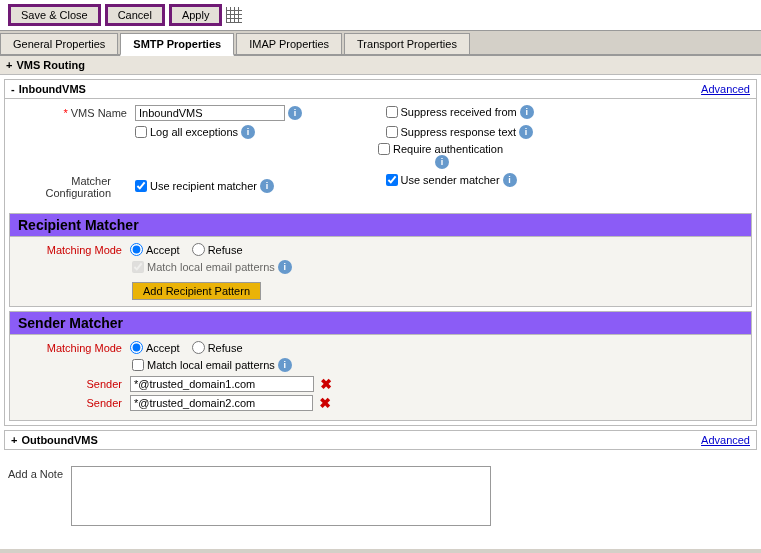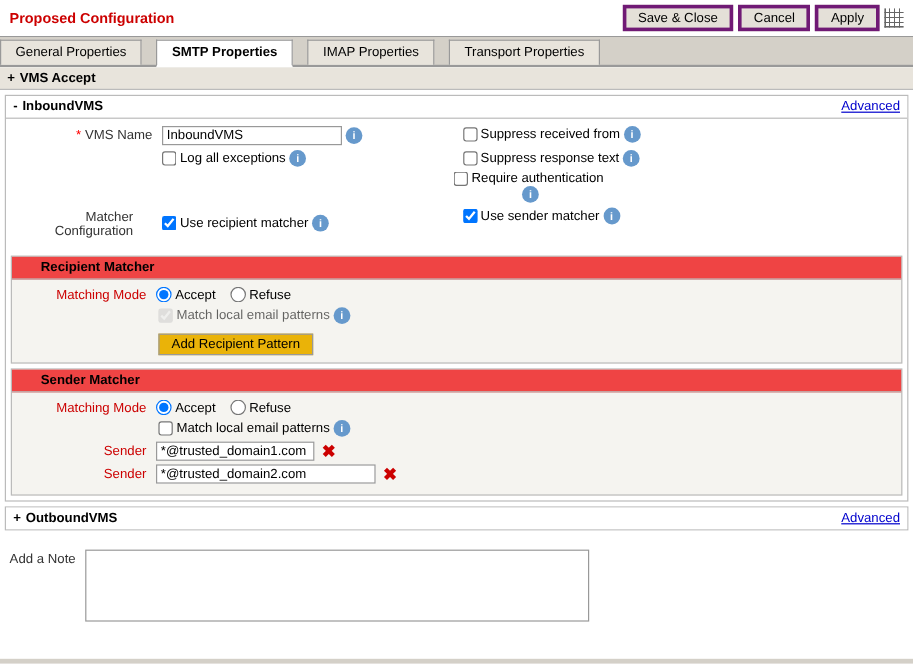--- a/index.html
+++ b/index.html
@@ -48,21 +48,21 @@
       border-bottom: 2px solid #999;
       padding-top: 2px;
     }
     .tab {
       padding: 4px 12px;
       border: 1px solid #999;
       border-bottom: none;
       background: #e8e4dc;
       cursor: pointer;
       font-size: 11px;
-      margin-right: 12px;
+      margin-right: 2px;
     }
     .tab.active {
       background: #fff;
       border-bottom: 2px solid #fff;
       font-weight: bold;
       margin-bottom: -2px;
     }
 
     .main-content {
       background: #fff;
@@ -164,24 +164,24 @@
       color: #333;
       padding-top: 2px;
     }
 
     .matcher-box {
       border: 1px solid #bbb;
       margin: 4px;
       background: #f5f4f0;
     }
     .matcher-box-title {
-      background: #ef4444;
-      padding: 3px 24px;
-      font-weight: bold;
-      font-size: 11px;
+      background: #8b5cf6;
+      padding: 3px 8px;
+      font-weight: bold;
+      font-size: 14px;
       border-bottom: 1px solid #bbb;
     }
     .matcher-content {
       padding: 6px 10px;
     }
     .matcher-row {
       display: flex;
       align-items: center;
       margin-bottom: 4px;
     }
@@ -285,41 +285,40 @@
       align-items: center;
       gap: 4px;
       border-bottom: 1px solid #bbb;
       font-weight: bold;
     }
   </style>
 </head>
 <body>
 
 <div class="title-bar">
-  <span class="title-bar-left">Proposed Configuration</span>
   <div class="title-bar-right">
     <button class="btn">Save &amp; Close</button>
     <button class="btn">Cancel</button>
     <button class="btn btn-apply">Apply</button>
     <span class="grid-icon"></span>
   </div>
 </div>
 
 <div class="tabs">
   <div class="tab">General Properties</div>
   <div class="tab active">SMTP Properties</div>
   <div class="tab">IMAP Properties</div>
   <div class="tab">Transport Properties</div>
 </div>
 
 <div class="main-content">
 
   <div class="vms-routing-header">
     <span class="expand-icon">+</span>
-    <span>VMS Accept</span>
+    <span>VMS Routing</span>
   </div>
 
   <div class="inbound-section">
     <div class="inbound-header">
       <div class="inbound-header-left">
         <span class="expand-icon">-</span>
         <span>InboundVMS</span>
       </div>
       <span class="advanced-link">Advanced</span>
     </div>
@@ -444,21 +443,21 @@
         <div class="matcher-row" style="padding-left:112px;">
           <label class="checkbox-label">
             <input type="checkbox" style="">
             <span>Match local email patterns</span>
           </label>
           <span class="info-icon">i</span>
         </div>
         
         <div class="sender-row">
           <span class="sender-label">Sender</span>
-          <input type="text" class="form-input" value="*@trusted_domain1.com" style="width: 132px;">
+          <input type="text" class="form-input" value="*@trusted_domain1.com" style="width: 184px;">
           <span class="delete-icon">✖</span>
         </div>
         
         <div class="sender-row">
           <span class="sender-label">Sender</span>
           <input type="text" class="form-input" value="*@trusted_domain2.com" style="width: 183px;">
           <span class="delete-icon">✖</span>
         </div>
       </div>
     </div>

